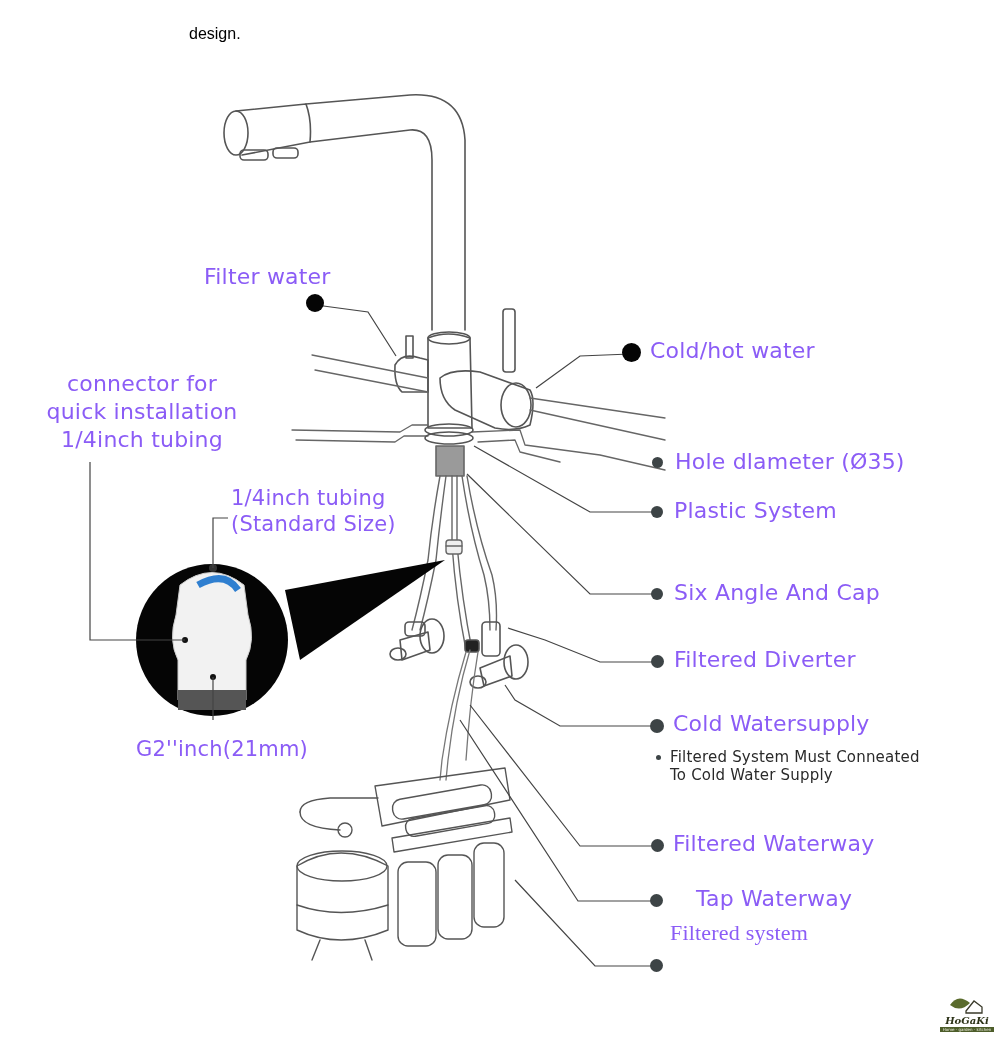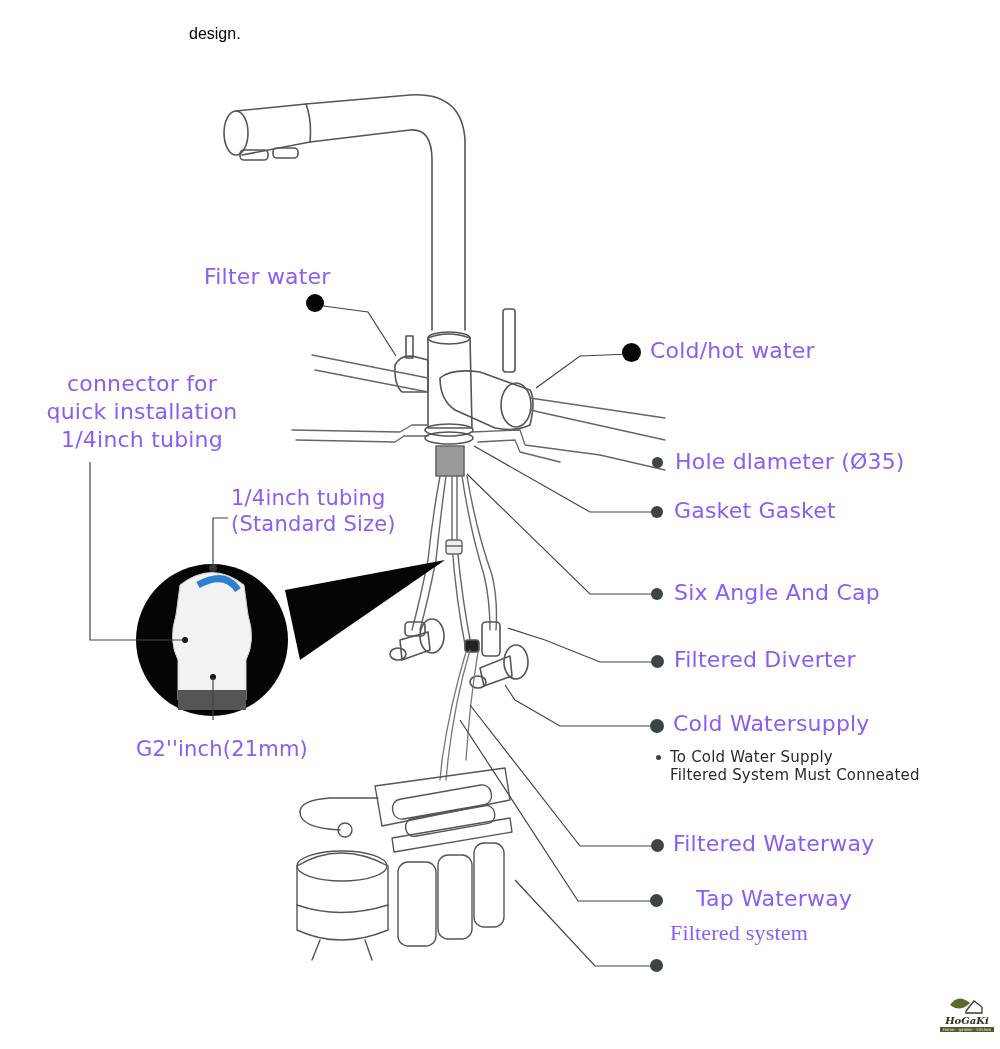--- a/index.html
+++ b/index.html
@@ -165,35 +165,35 @@
 
   <div class="lbl lbl-mid" style="left:136px; top:737px;">G2''inch(21mm)</div>
 
   <div class="dot dot-big" style="left:622px; top:343px; width:19px; height:19px;"></div>
   <div class="lbl lbl-big" style="left:650px; top:338px;">Cold/hot water</div>
 
   <div class="dot" style="left:652px; top:457px; width:11px; height:11px;"></div>
   <div class="lbl lbl-big" style="left:675px; top:449px;">Hole dlameter (Ø35)</div>
 
   <div class="dot" style="left:651px; top:506px; width:12px; height:12px;"></div>
-  <div class="lbl lbl-big" style="left:674px; top:498px;">Gasket Gasket</div>
+  <div class="lbl lbl-big" style="left:674px; top:498px;">Plastic System</div>
 
   <div class="dot" style="left:651px; top:588px; width:12px; height:12px;"></div>
   <div class="lbl lbl-big" style="left:674px; top:580px;">Six Angle And Cap</div>
 
   <div class="dot" style="left:651px; top:655px; width:13px; height:13px;"></div>
   <div class="lbl lbl-big" style="left:674px; top:647px;">Filtered Diverter</div>
 
   <div class="dot" style="left:650px; top:719px; width:14px; height:14px;"></div>
   <div class="lbl lbl-big" style="left:673px; top:711px;">Cold Watersupply</div>
 
   <div class="dot" style="left:656px; top:755px; width:5px; height:5px;"></div>
   <div class="lbl lbl-small" style="left:670px; top:748px;">
+    <div>Filtered System Must Conneated</div>
     <div>To Cold Water Supply</div>
-    <div>Filtered System Must Conneated</div>
   </div>
 
   <div class="dot" style="left:651px; top:839px; width:13px; height:13px;"></div>
   <div class="lbl lbl-big" style="left:673px; top:831px;">Filtered Waterway</div>
 
   <div class="dot" style="left:650px; top:894px; width:13px; height:13px;"></div>
   <div class="lbl lbl-big" style="left:696px; top:886px;">Tap Waterway</div>
 
   <div class="dot" style="left:650px; top:959px; width:13px; height:13px;"></div>
   <div class="lbl lbl-big" style="left:670px; top:920px;font-family:Liberation Serif, serif;">Filtered system</div>

